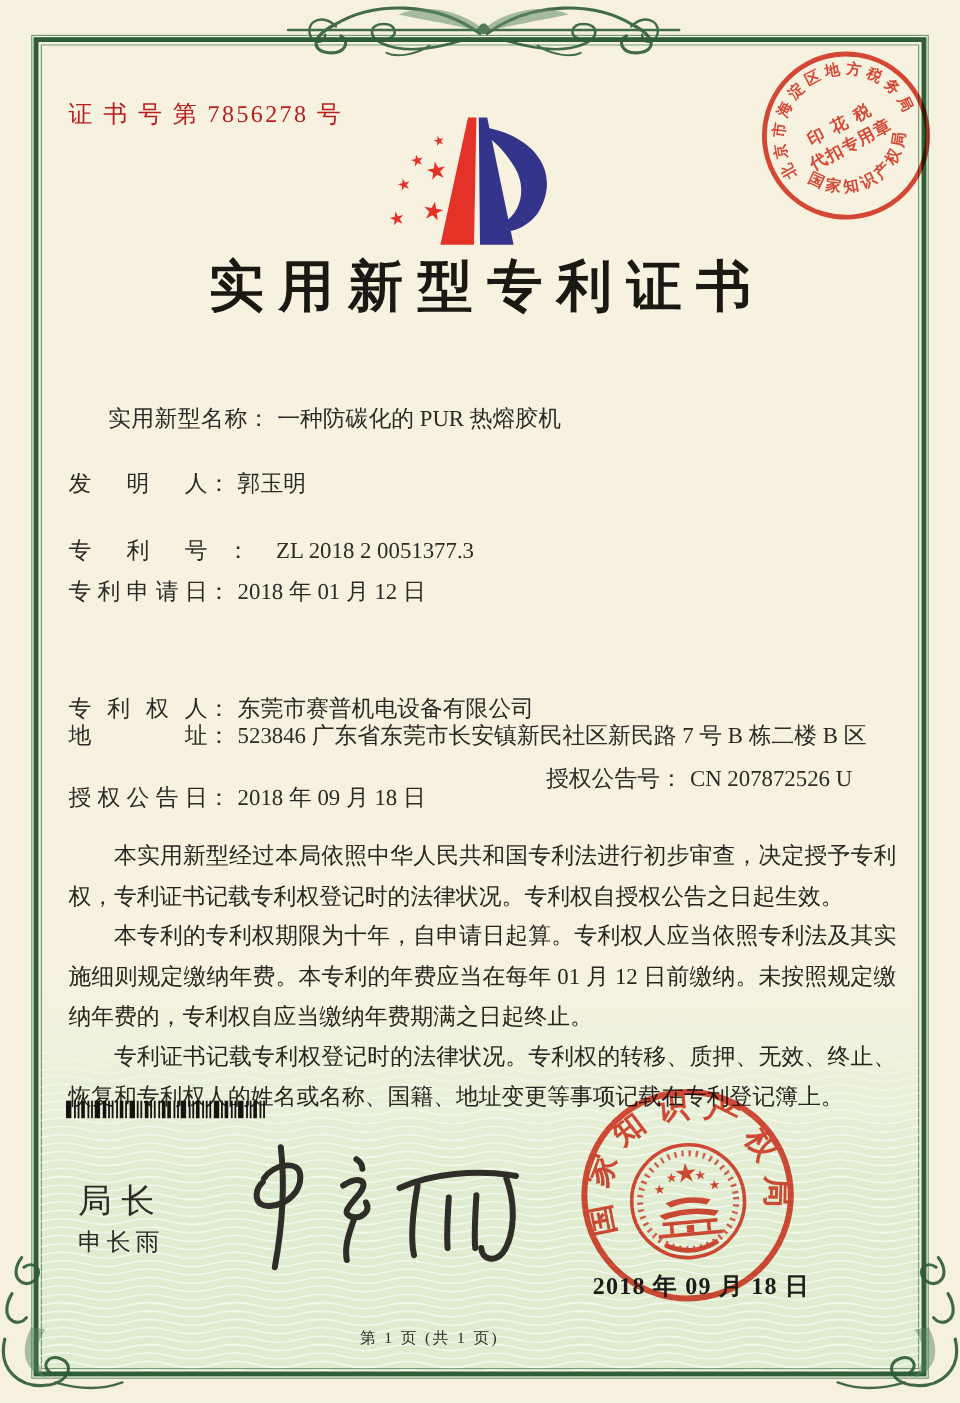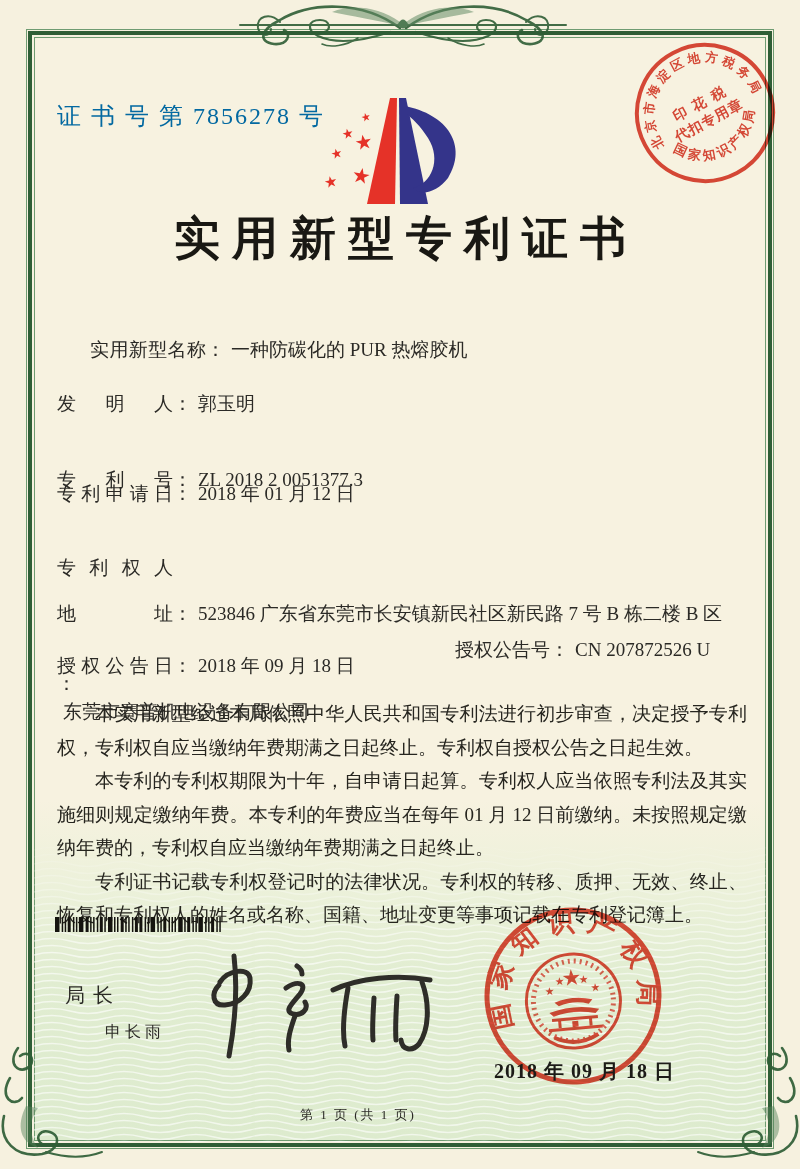--- a/index.html
+++ b/index.html
@@ -12,34 +12,34 @@
   }
   .frame {
     position:absolute; left:28px; top:31px; width:744px; height:1116px;
     border:4px solid #2f5e36;
     box-shadow:0 0 0 1px #f6f1df, 0 0 0 2px #6f9c72,
                inset 0 0 0 2px #f6f1df, inset 0 0 0 3px #6f9c72;
     background:linear-gradient(180deg,#f7f2e0 0%,#f7f2e0 69%,#ecf1da 77%,#e1edd1 85%,#ddebce 100%);
   }
   .waves { position:absolute; left:34px; top:846px; width:732px; height:296px; pointer-events:none; }
   .abs { position:absolute; }
-  .cert-no { left:57px; top:100px; font-size:24px; letter-spacing:2px; color:#0369a1; }
+  .cert-no { left:57px; top:82px; font-size:20px; letter-spacing:2px; color:#b91c1c; }
   .title { left:0; top:208px; width:800px; text-align:center; font-size:46px; font-weight:bold;
            letter-spacing:12px; padding-left:12px; color:#191813; }
   .row { left:57px; display:flex; align-items:flex-start; font-size:19px; line-height:28px; }
   .row .lbl { display:inline-block; width:116px; text-align:justify; text-align-last:justify; flex:0 0 116px; }
   .row .col { flex:0 0 auto; }
   .row .val { margin-left:6px;font-family:Liberation Serif, serif; }
   .addr-val { width:548px; }
   .grant-no { left:455px; top:636px; }
   .paras { left:57px; top:697px; width:690px; font-size:19px; line-height:33.5px; text-align:justify; color:#26251f; }
   .paras p { text-indent:2em; }
   .barcode { left:55px; top:917px; }
-  .sig-title { left:65px; top:982px; font-size:20px; letter-spacing:8px; }
-  .sig-name  { left:65px; top:1022px; font-size:16px; letter-spacing:4px;margin-left:40px; }
+  .sig-title { left:65px; top:982px; font-size:28px; letter-spacing:8px; }
+  .sig-name  { left:65px; top:1022px; font-size:20px; letter-spacing:4px; }
   .signature { left:198px; top:952px; }
   .seal-date { left:494px; top:1058px; font-size:20px; letter-spacing:1px; color:#1c1b17; font-weight:bold; }
   .footer { left:300px; top:1106px; font-size:13px; letter-spacing:2px; }
   .tax-stamp { left:630px; top:38px; transform:rotate(-28deg); mix-blend-mode:multiply; opacity:.92; }
   .office-seal { left:482px; top:905px; transform:rotate(-5deg); mix-blend-mode:multiply; opacity:.93; }
   .ornament-top { left:238px; top:-6px; }
   .corner-bl { left:-4px; top:1046px; }
   .corner-br { right:-4px; top:1046px; transform:scaleX(-1); }
   svg { display:block; }
 </style>
@@ -167,31 +167,31 @@
 <div class="abs row" style="top:336px;margin-left:33px;">
   <span class="lbl">实用新型名称</span>
     <span class="col">：</span>
   <span class="val">一种防碳化的 PUR 热熔胶机</span>
 </div>
 <div class="abs row" style="top:390px;">
   <span class="lbl">发明人</span>
     <span class="col">：</span>
   <span class="val">郭玉明</span>
 </div>
-<div class="abs row" style="top:466px;">
+<div class="abs row" style="top:446px;gap:16px;">
   <span class="lbl">专利号</span>
     <span class="col">：</span>
   <span class="val">ZL 2018 2 0051377.3</span>
 </div>
 <div class="abs row" style="top:480px;">
   <span class="lbl">专利申请日</span>
     <span class="col">：</span>
   <span class="val">2018 年 01 月 12 日</span>
 </div>
-<div class="abs row" style="top:554px;flex-direction:column;">
+<div class="abs row" style="top:578px;">
   <span class="lbl">专利权人</span>
     <span class="col">：</span>
   <span class="val">东莞市赛普机电设备有限公司</span>
 </div>
 <div class="abs row" style="top:600px;">
   <span class="lbl">地址</span>
     <span class="col">：</span>
   <span class="val addr-val">523846  广东省东莞市长安镇新民社区新民路 7 号 B 栋二楼 B 区</span>
 </div>
 <div class="abs row" style="top:652px;">
@@ -199,21 +199,21 @@
     <span class="col">：</span>
   <span class="val">2018 年 09 月 18 日</span>
 </div>
 <div class="abs row grant-no">
   <span>授权公告号</span>
     <span class="col">：</span>
   <span class="val">CN 207872526 U</span>
 </div>
 
 <div class="abs paras">
-  <p>本实用新型经过本局依照中华人民共和国专利法进行初步审查，决定授予专利权，专利权自应当缴纳年费期满之日起终止。专利权自授权公告之日起生效。</p>
+  <p>本实用新型经过本局依照中华人民共和国专利法进行初步审查，决定授予专利权，专利证书记载专利权登记时的法律状况。专利权自授权公告之日起生效。</p>
   <p>本专利的专利权期限为十年，自申请日起算。专利权人应当依照专利法及其实施细则规定缴纳年费。本专利的年费应当在每年 01 月 12 日前缴纳。未按照规定缴纳年费的，专利权自应当缴纳年费期满之日起终止。</p>
   <p>专利证书记载专利权登记时的法律状况。专利权的转移、质押、无效、终止、恢复和专利权人的姓名或名称、国籍、地址变更等事项记载在专利登记簿上。</p>
 </div>
 
 <svg class="abs barcode" id="barcode" width="168" height="15" viewBox="0 0 168 15">
     <rect x="0" y="0" width="4.5" height="15" fill="#15140f"></rect>
     <rect x="6.7" y="0" width="1.5" height="15" fill="#15140f"></rect>
     <rect x="9.7" y="0" width="1.5" height="15" fill="#15140f"></rect>
     <rect x="12.7" y="0" width="3" height="15" fill="#15140f"></rect>
     <rect x="17.9" y="0" width="1.5" height="15" fill="#15140f"></rect>

